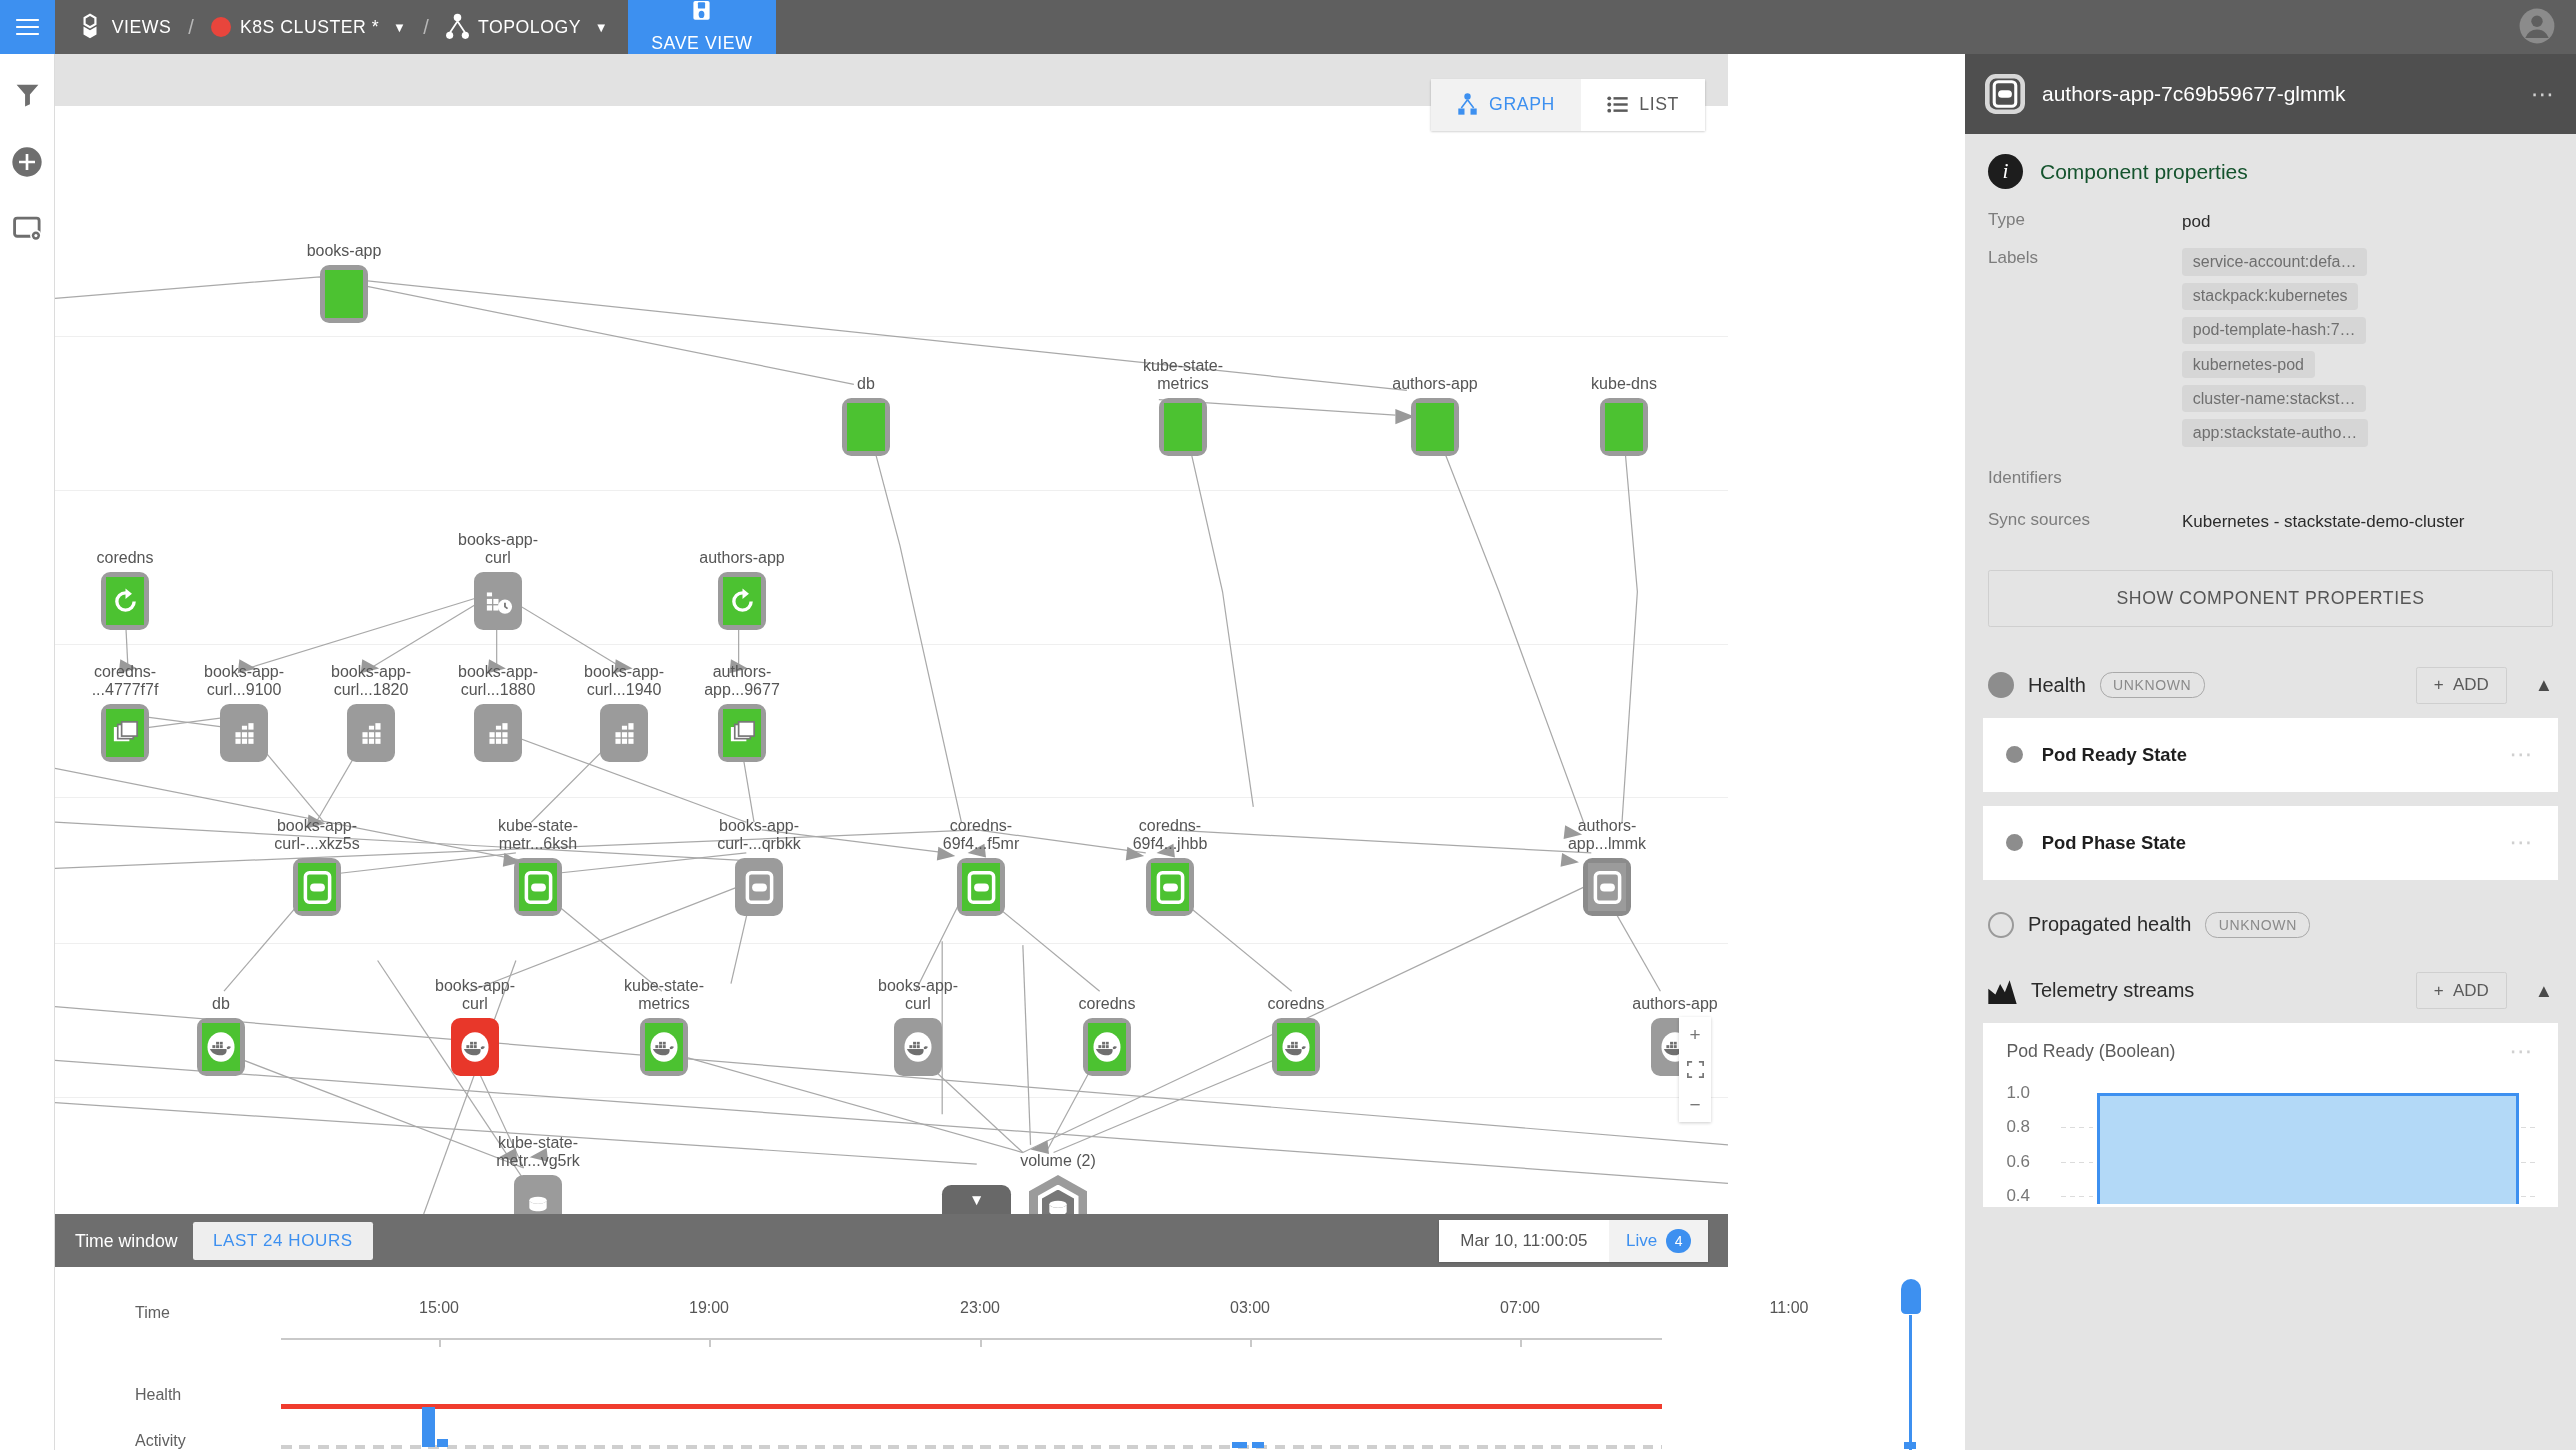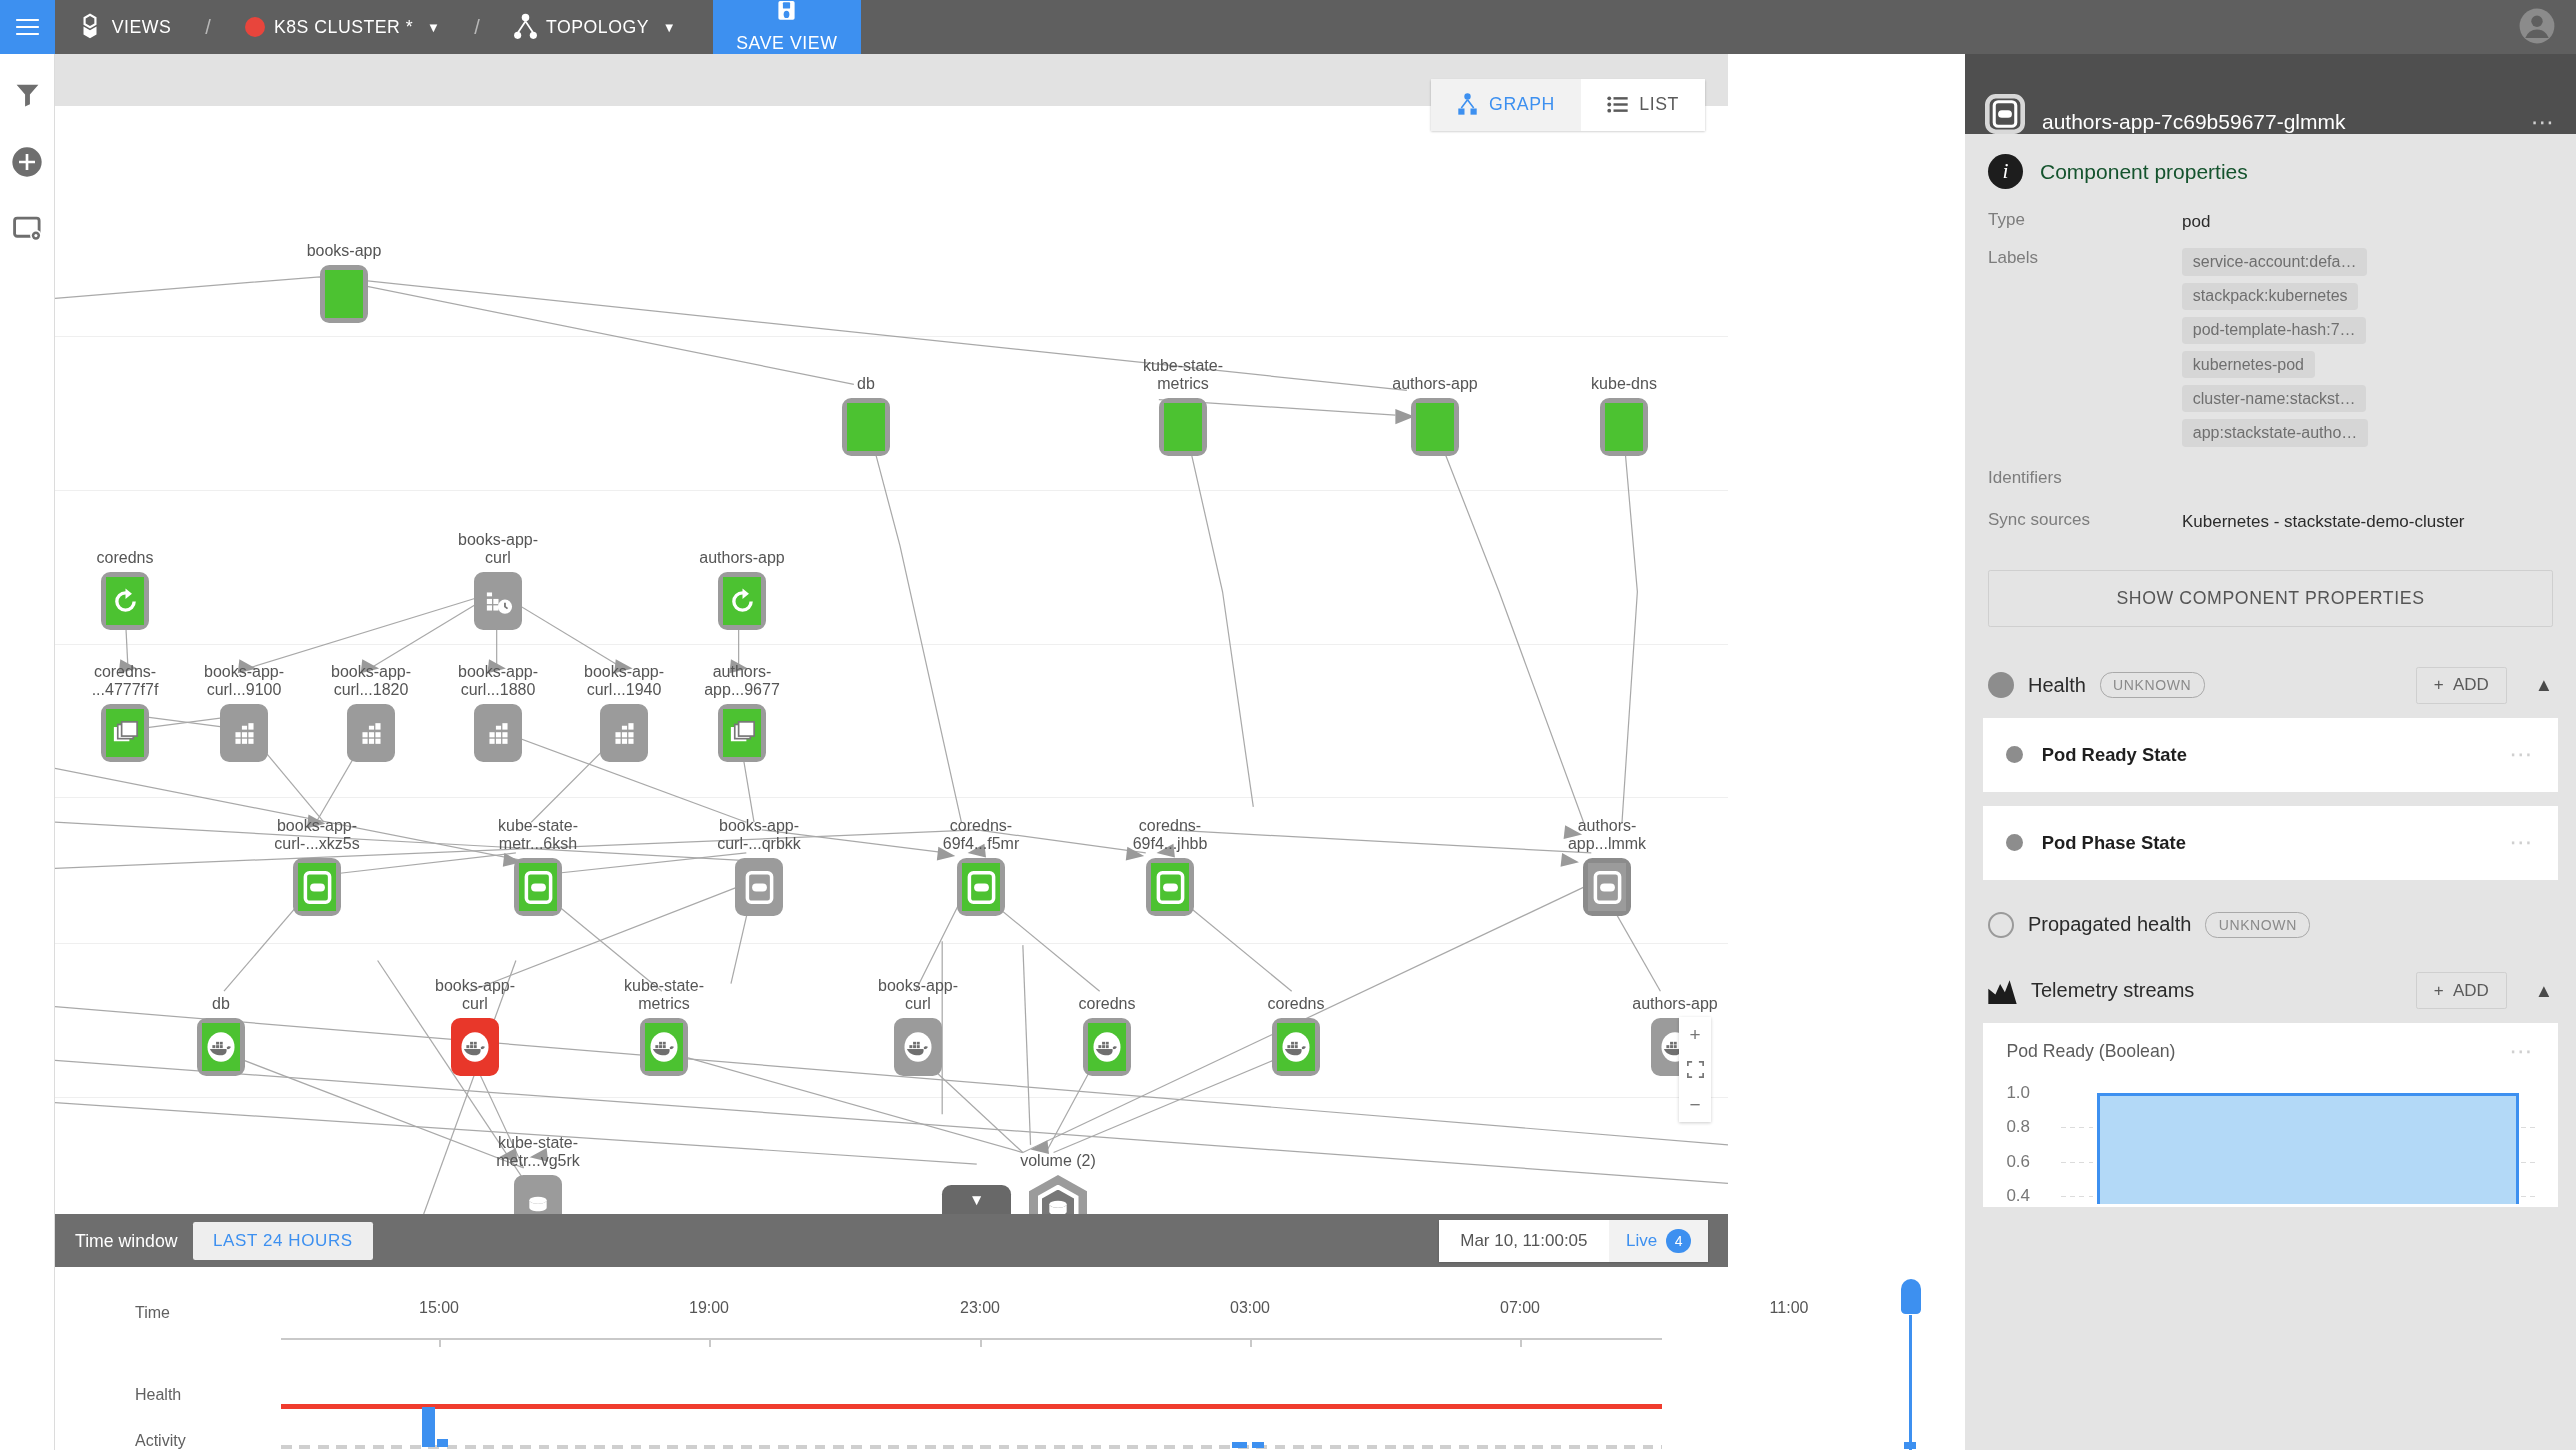--- a/index.html
+++ b/index.html
@@ -14,21 +14,21 @@
   .topbar {
     position: absolute; left: 0; top: 0; width: 2576px; height: 54px;
     background: #5f5f5f; display: flex; align-items: center; z-index: 40;
   }
   .hamburger-cell {
     width: 55px; height: 54px; background: #3d90f0;
     display: flex; align-items: center; justify-content: center; cursor: pointer;
   }
   .hamburger { width: 23px; height: 17px; display:flex; flex-direction:column; justify-content:space-between;}
   .hamburger i { display:block; height:2.3px; background:#fff; border-radius:0.8px;}
-  .crumbs { display: flex; align-items: center; height: 54px; padding-left: 21.5px; gap: 17px; border-radius: 14px; }
+  .crumbs { display: flex; align-items: center; height: 54px; padding-left: 21.5px; gap: 0; border-radius: 14px; }
   .crumb { display: flex; align-items: center; gap: 9.2px; color: #fff;
            font-size: 17.7px; letter-spacing: 0.5px; cursor: pointer; }
   .crumb-label { font-weight: 400; }
   .crumb-sep { color: #b8b8b8; font-size: 20px; margin: 0 17px; font-weight: 300; }
   .dot-red { width: 20px; height: 20px; border-radius: 50%; background: #e8453c; display:inline-block;}
   .chev { font-size: 13px; margin-left: 4.6px; }
   .savebtn {
     margin-left: 20px; height: 54px; background: #3d90f0; color: #fff;
     display: flex; align-items: center; gap: 12.3px; padding: 0 23px;
     font-size: 17.7px; letter-spacing: 0.6px; cursor: pointer; flex-direction: column;
@@ -146,21 +146,21 @@
   .playhead { position:absolute; width: 3.1px; background:#3d90f0; }
   .playhead-top { position:absolute; width: 20px; height: 35px; background:#3d90f0;
                   border-radius: 10px 10px 4.6px 4.6px; transform: translateX(-50%); }
 
   
   .rightpanel {
     position: absolute; right: 0; top: 54px; width: 611px; height: 1396px;
     background: #e4e4e4; z-index: 35; overflow: hidden;
   }
   .rp-head {
-    height: 80px; background: #4f4f4f; display: flex; align-items: flex-end;
+    height: 80px; background: #4f4f4f; display: flex; align-items: center;
     padding: 0 20px; gap: 17px;
   }
   .rp-head-title { color: #fff; font-size: 21px; flex: 1; }
   .dots { color: #cfcfcf; font-size: 23px; letter-spacing: 2.3px; cursor: pointer; line-height: 1;}
   .rp-sec-head { display: flex; align-items: center; gap: 17px; padding: 20px 23px 9.2px 23px; }
   .rp-sec-title { font-size: 21px; color: #14532d; }
   .info-badge { width: 35px; height: 35px; border-radius: 50%; background: #1d1d1d;
                 color: #fff; display:flex; align-items:center; justify-content:center;
                 font-size: 21.5px; font-style: italic; font-family: "Liberation Serif", serif; }
   .props { padding: 4.6px 23px 0 23px; }

